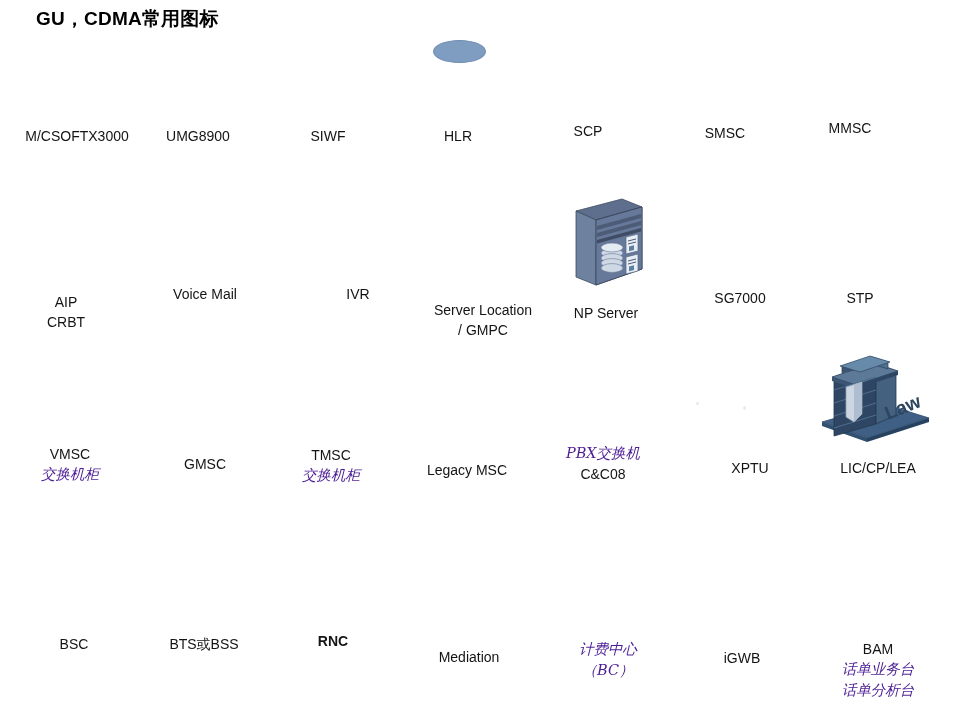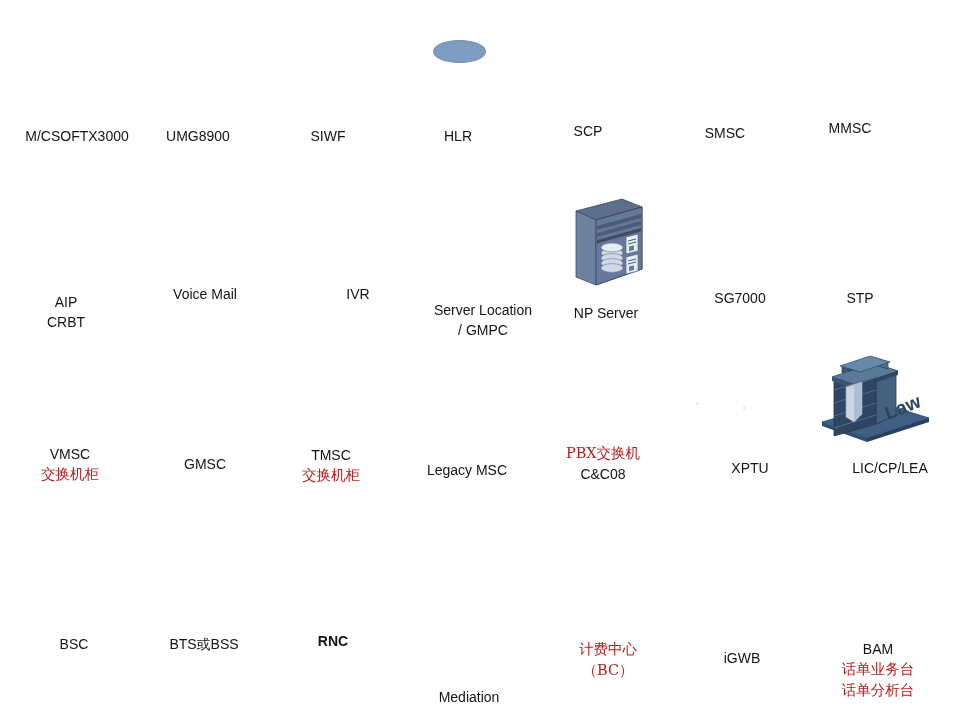--- a/index.html
+++ b/index.html
@@ -35,24 +35,25 @@
     position: absolute;
     text-align: center;
     font-size: 14px;
     line-height: 20px;
     color: #141414;
     white-space: nowrap;
     transform: translateX(-50%);
   }
   .label .cn-gray {
     display: block;
-    color: #b91c1c;
+    color: #4c1d95;
     font-family: "DejaVu Serif", "Liberation Serif", serif;
     font-size: 14.5px;
     line-height: 21px;
+    font-style: italic;
   }
   .label .ln {
     display: block;
   }
 
   
   #top-ellipse {
     position: absolute;
     left: 433px;
     top: 40px;
@@ -87,20 +88,21 @@
     position: absolute;
     background: #e9e9ee;
     border-radius: 50%;
   }
 </style>
 </head>
 <body>
 
 <div id="slide">
 
+  <div id="slide-title">GU，CDMA常用图标</div>
 
   <div id="top-ellipse"></div>
 
   <div id="np-server-icon">
     <svg viewBox="0 0 80 95" width="80" height="95" xmlns="http://www.w3.org/2000/svg">
 
       <polygon points="8,14 54,2 74,10 28,23" fill="#5d6f8c" stroke="#3d4a60" stroke-width="0.8"></polygon>
 
       <polygon points="74,10 74,72 28,88 28,23" fill="#3f4c64" stroke="#333f54" stroke-width="0.8"></polygon>
 
@@ -229,33 +231,33 @@
       <div class="label" style="left: 467px; top: 460px;">
         <span class="ln">Legacy MSC</span>
       </div>
       <div class="label" style="left: 603px; top: 443px;">
         <span class="cn-gray">PBX交换机</span>
         <span class="ln">C&amp;C08</span>
       </div>
       <div class="label" style="left: 750px; top: 458px;">
         <span class="ln">XPTU</span>
       </div>
-      <div class="label" style="left: 878px; top: 458px; margin-left: 12px;">
+      <div class="label" style="left: 878px; top: 458px;">
         <span class="ln">LIC/CP/LEA</span>
       </div>
       <div class="label" style="left: 74px; top: 634px;">
         <span class="ln">BSC</span>
       </div>
       <div class="label" style="left: 204px; top: 634px;">
         <span class="ln">BTS或BSS</span>
       </div>
       <div class="label" style="left: 333px; top: 631px; font-weight: bold;">
         <span class="ln">RNC</span>
       </div>
-      <div class="label" style="left: 469px; top: 647px; margin-top: 40px;">
+      <div class="label" style="left: 469px; top: 647px;">
         <span class="ln">Mediation</span>
       </div>
       <div class="label" style="left: 608px; top: 639px;">
         <span class="cn-gray">计费中心</span>
         <span class="cn-gray">（BC）</span>
       </div>
       <div class="label" style="left: 742px; top: 648px;">
         <span class="ln">iGWB</span>
       </div>
       <div class="label" style="left: 878px; top: 639px;">

